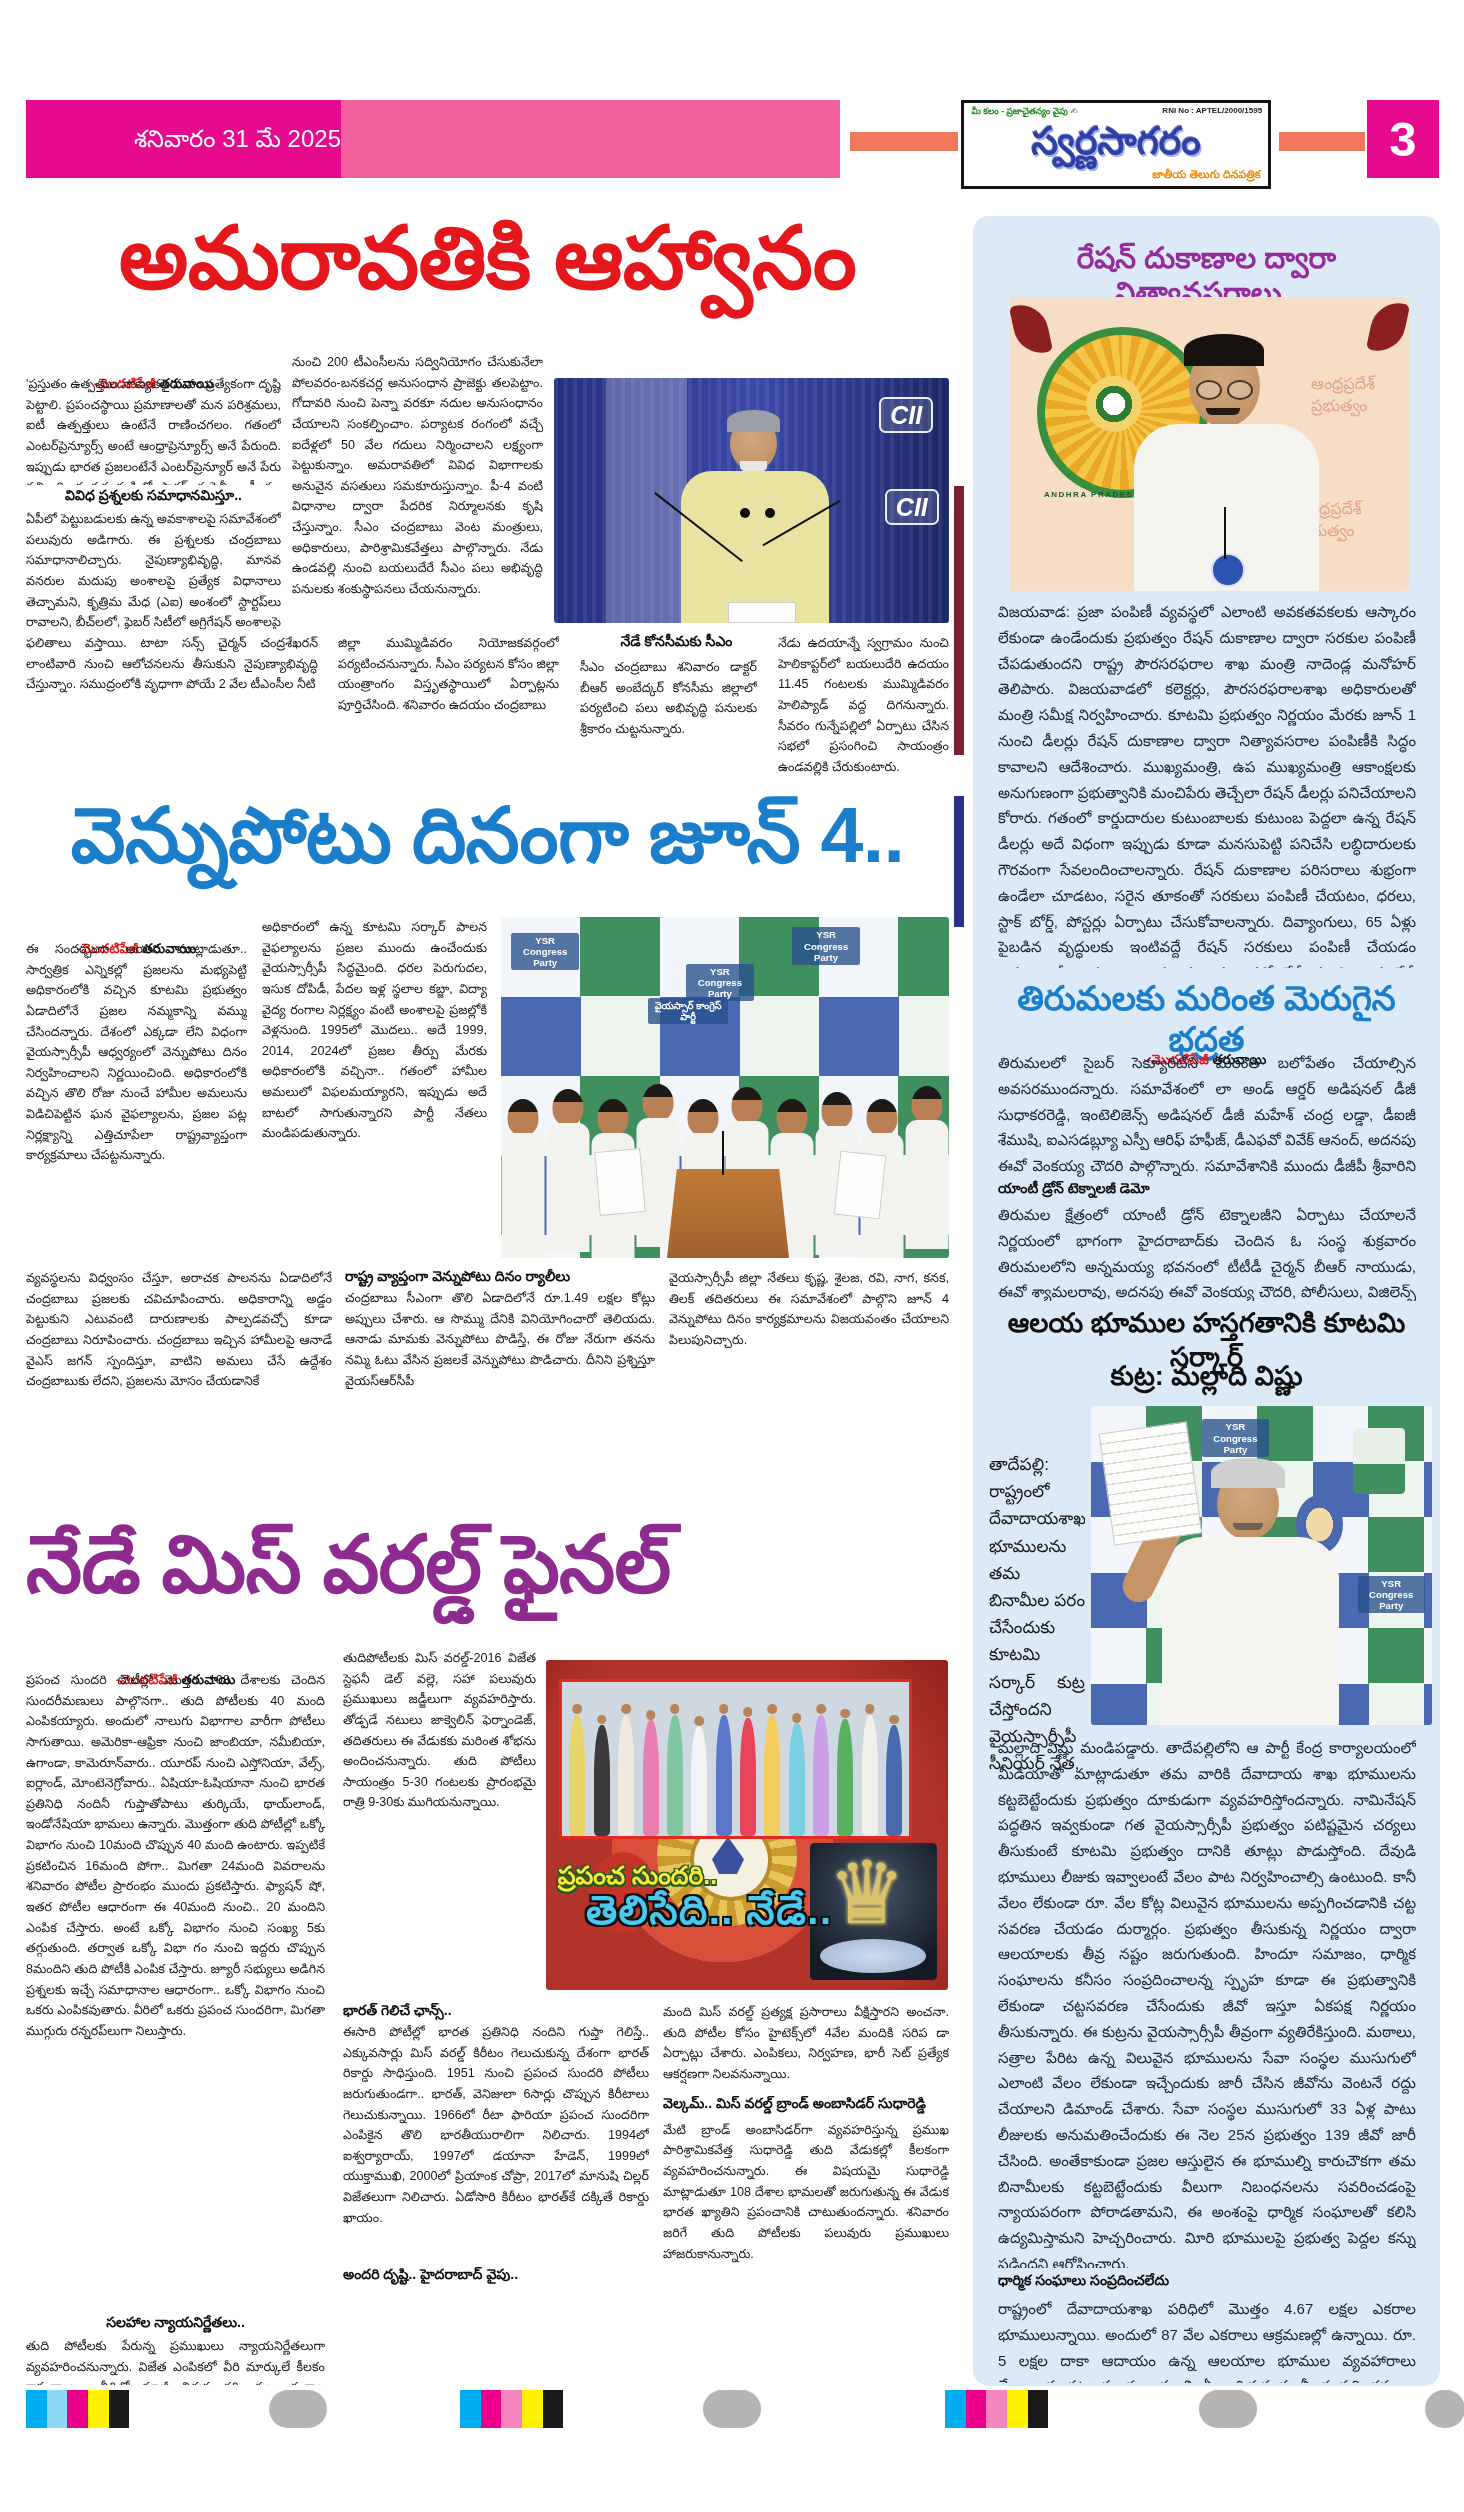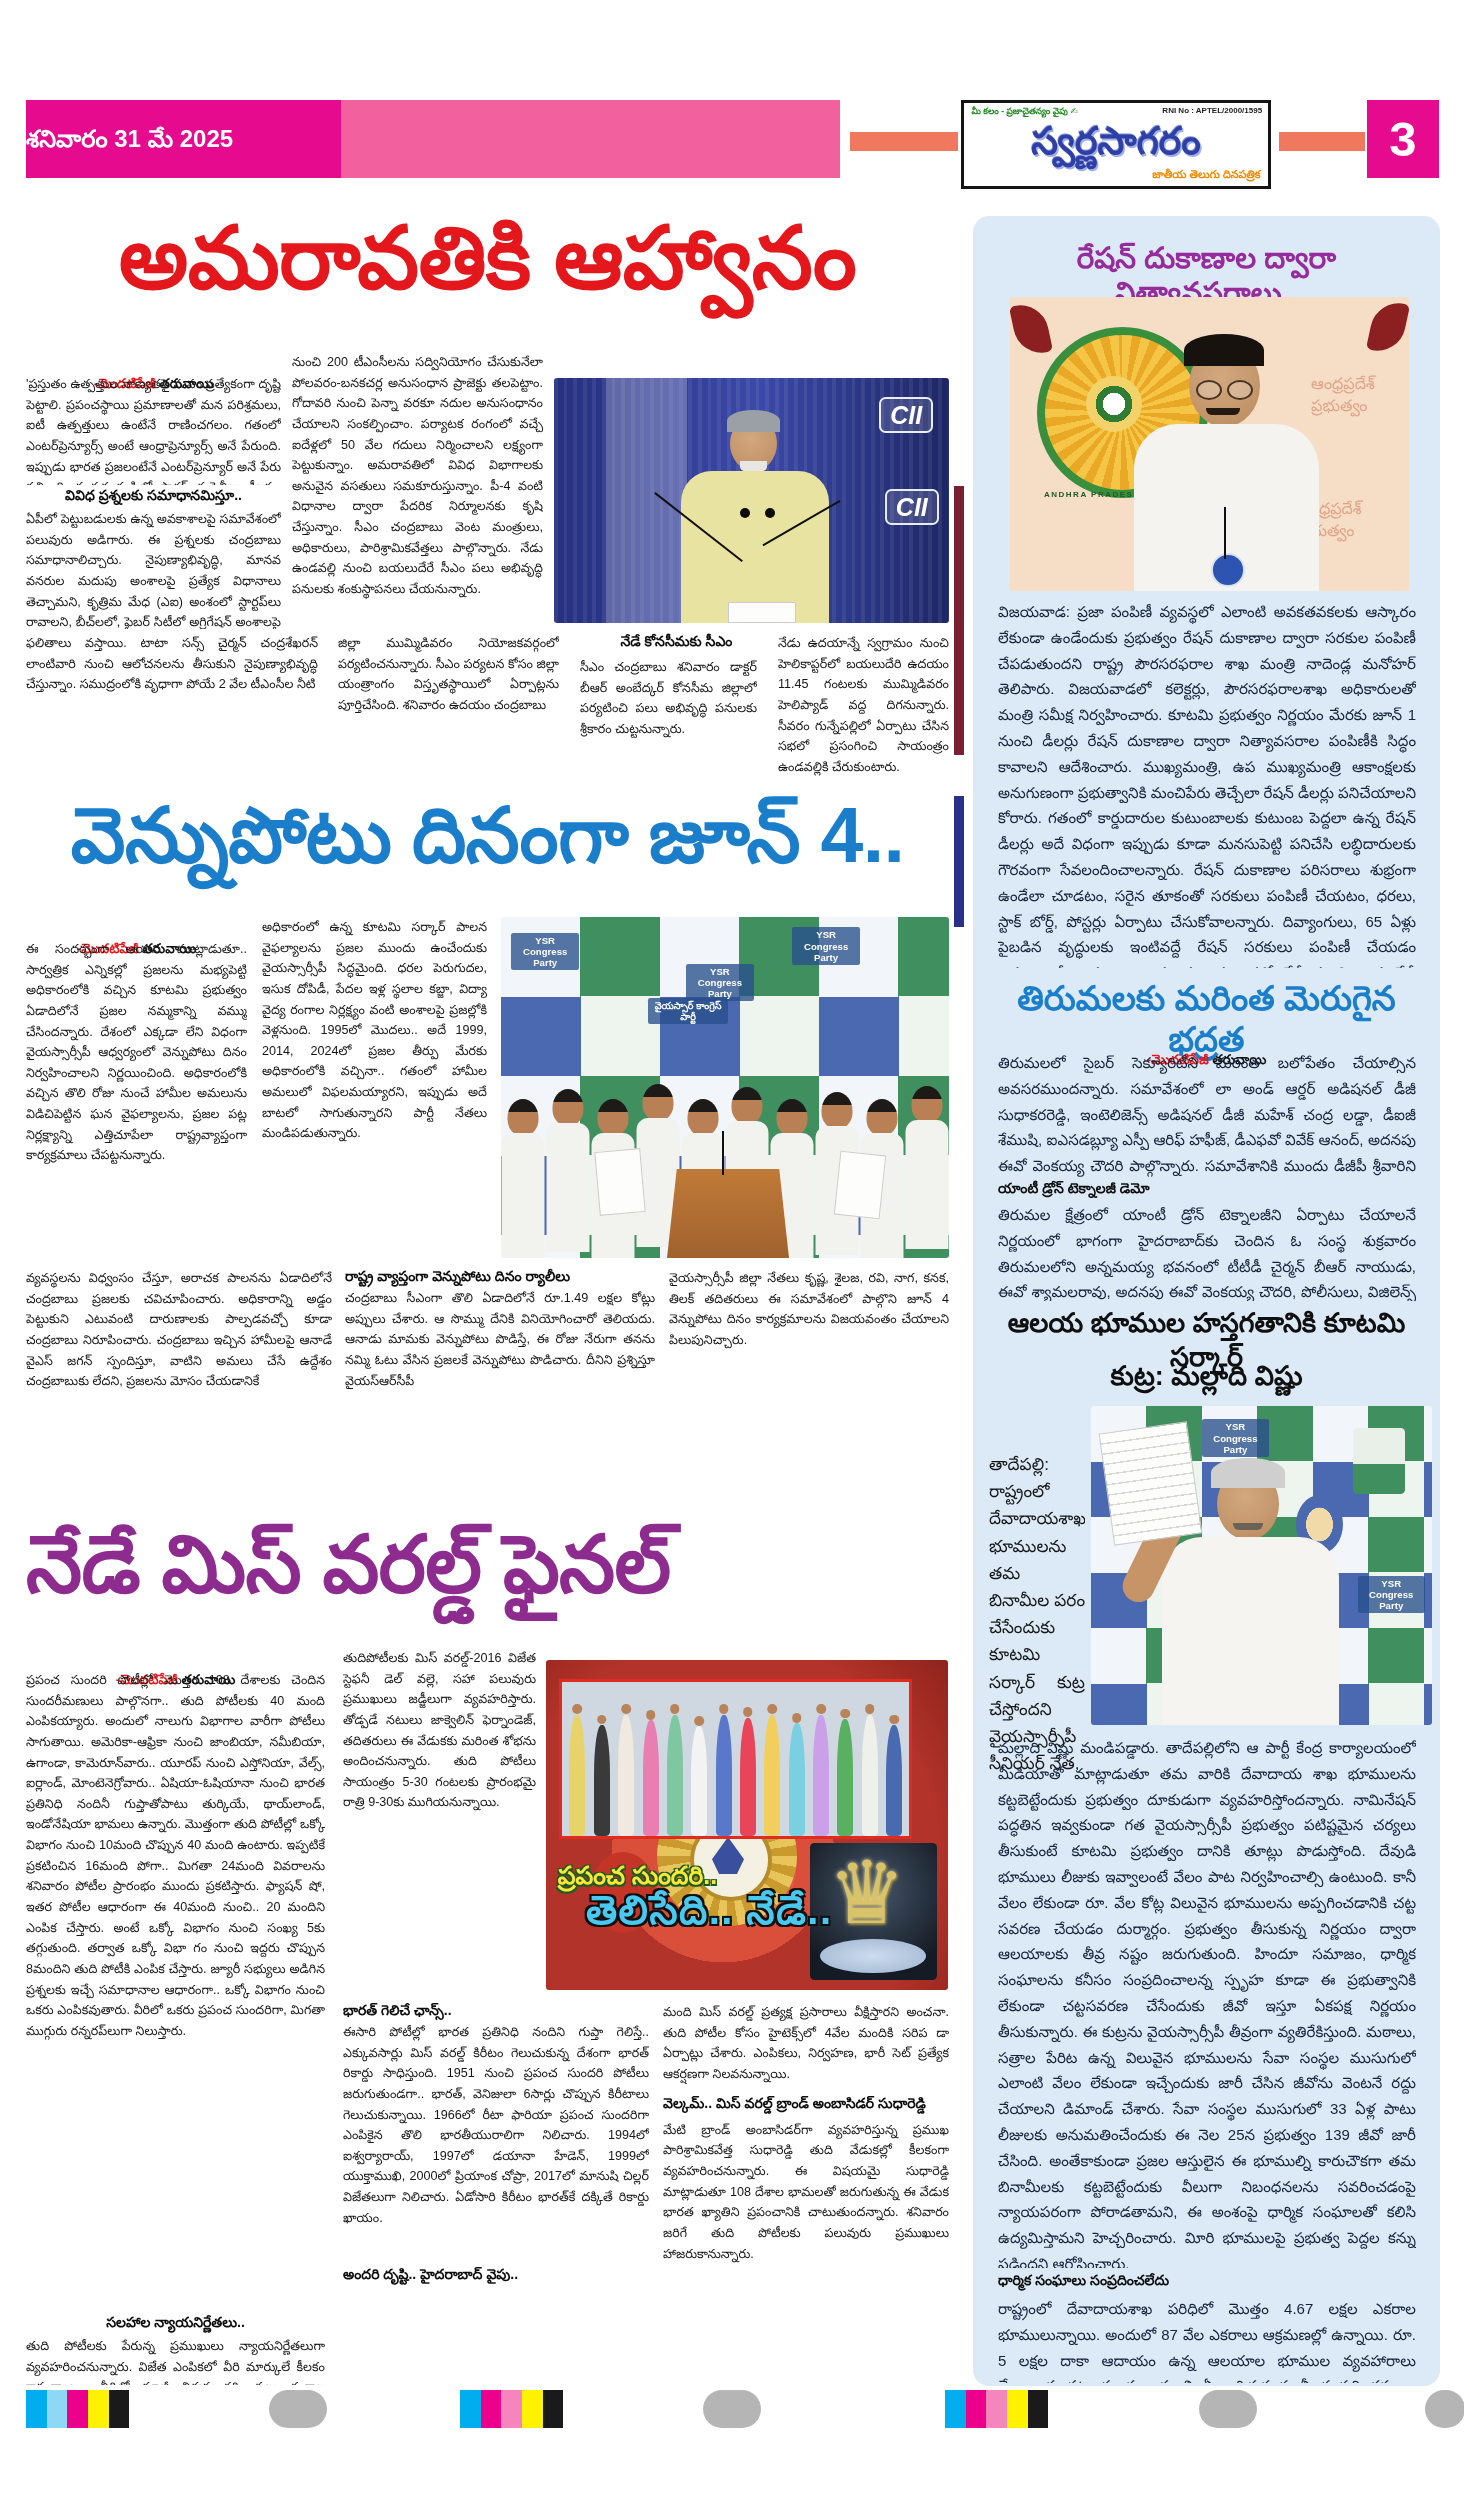--- a/index.html
+++ b/index.html
@@ -16,21 +16,21 @@
   .h-purple{color:#8e2b8e;font-weight:900;font-size:80px;line-height:1.15;text-align:left;letter-spacing:-0.7px;}
   .sb-panel{background:#dce9f6;border-radius:16px;}
   .sb-h-purple{color:#962b9e;font-weight:900;font-size:29.5px;text-align:center;line-height:1.2;}
   .sb-h-blue{color:#1b7ecb;font-weight:900;font-size:34px;text-align:center;line-height:1.2;}
   .sb-h-black{color:#101010;font-weight:900;font-size:27px;text-align:center;line-height:1.25;}
   .sb-txt{text-align:justify;font-size:15px;line-height:1.72;color:#13233a;overflow:hidden;}
   
   .band-dark{background:#e50a8e;}
   .band-light{background:#f2609e;}
   .dash{background:#f0785e;}
-  .date-txt{color:#fff;font-weight:bold;font-size:24px;text-align:left;line-height:78px;}
+  .date-txt{color:#fff;font-weight:normal;font-size:24px;text-align:right;line-height:78px;}
   .mast-box{background:#fff;border:3px solid #141414;box-sizing:border-box;}
   .mast-title{color:#2f3fa5;font-weight:900;font-size:38px;text-align:center;line-height:1.05;
               text-shadow:1.5px 1.5px 0 #9fb0e8,-0.7px -0.7px 0 #7c8fd8;}
   .mast-tag{color:#1f8a1f;font-weight:bold;font-size:8.9px;}
   .mast-rni{color:#222;font-size:8px;font-weight:bold;}
   .mast-sub{color:#ef8a00;font-weight:bold;font-size:11px;text-align:right;}
   .pnum{background:#e50a8e;color:#fff;font-weight:900;font-size:49px;text-align:center;line-height:78px;}
   
   .ph{overflow:hidden;border-radius:3px;}
   .ph-cii{background:

